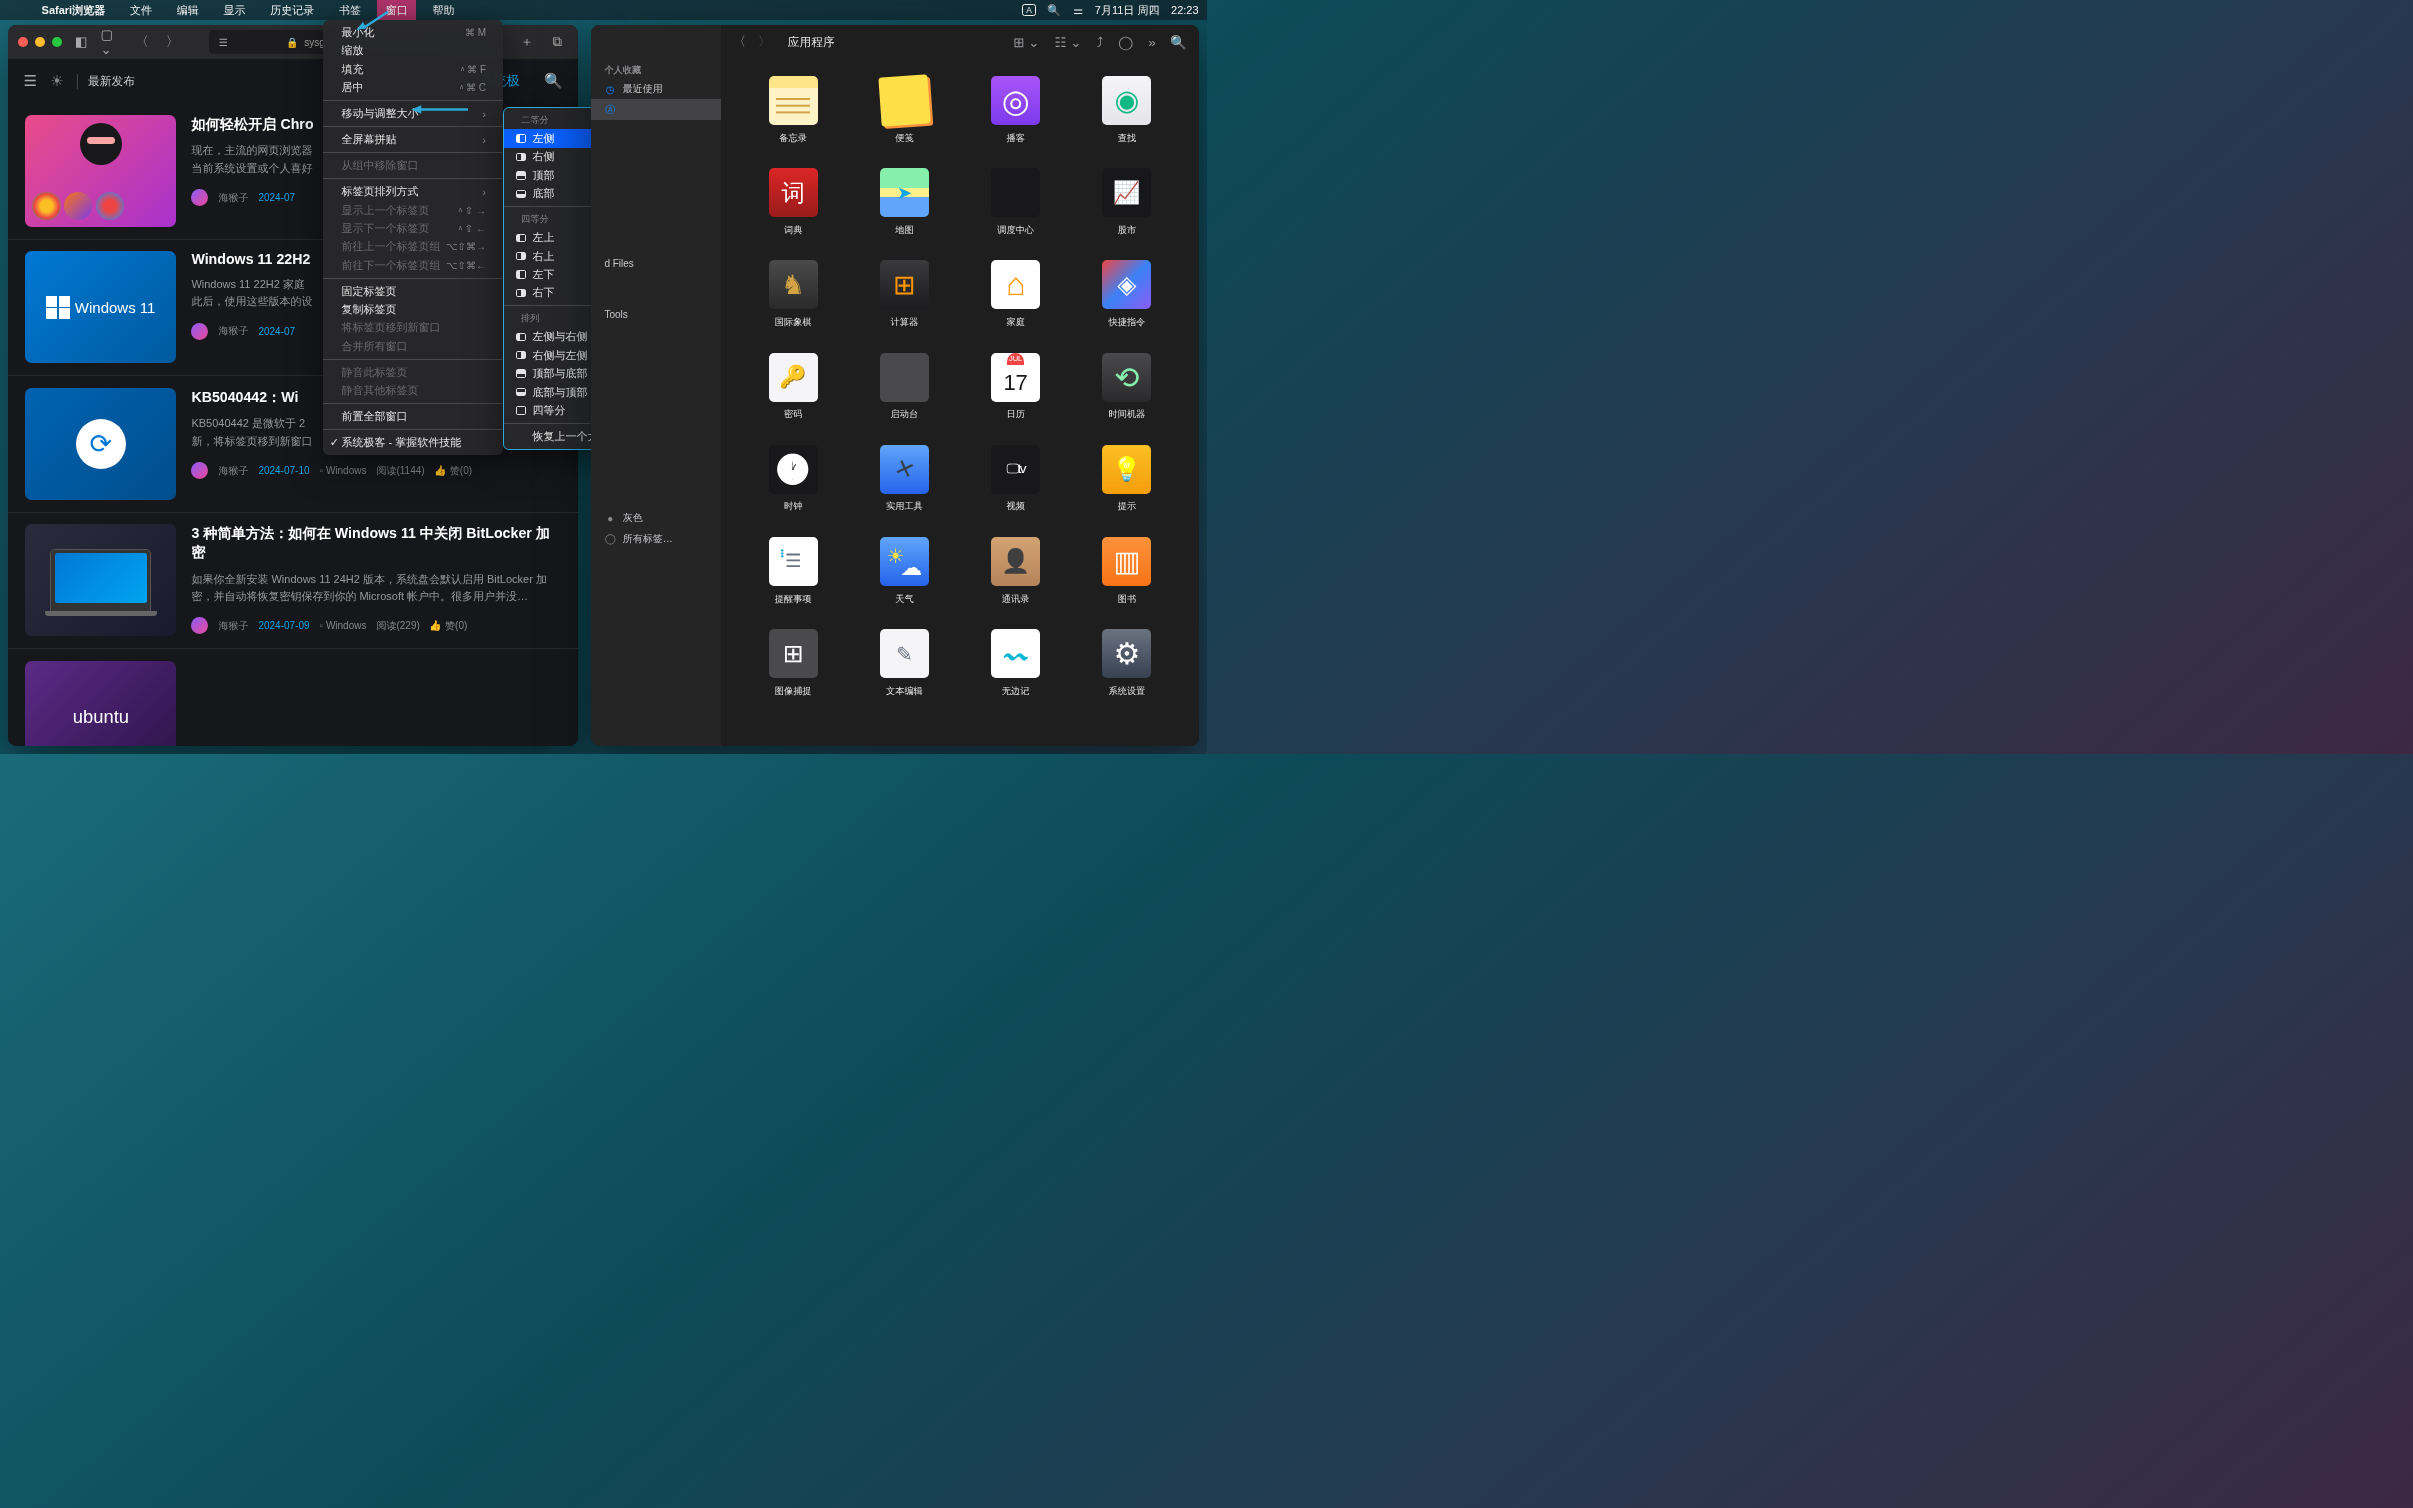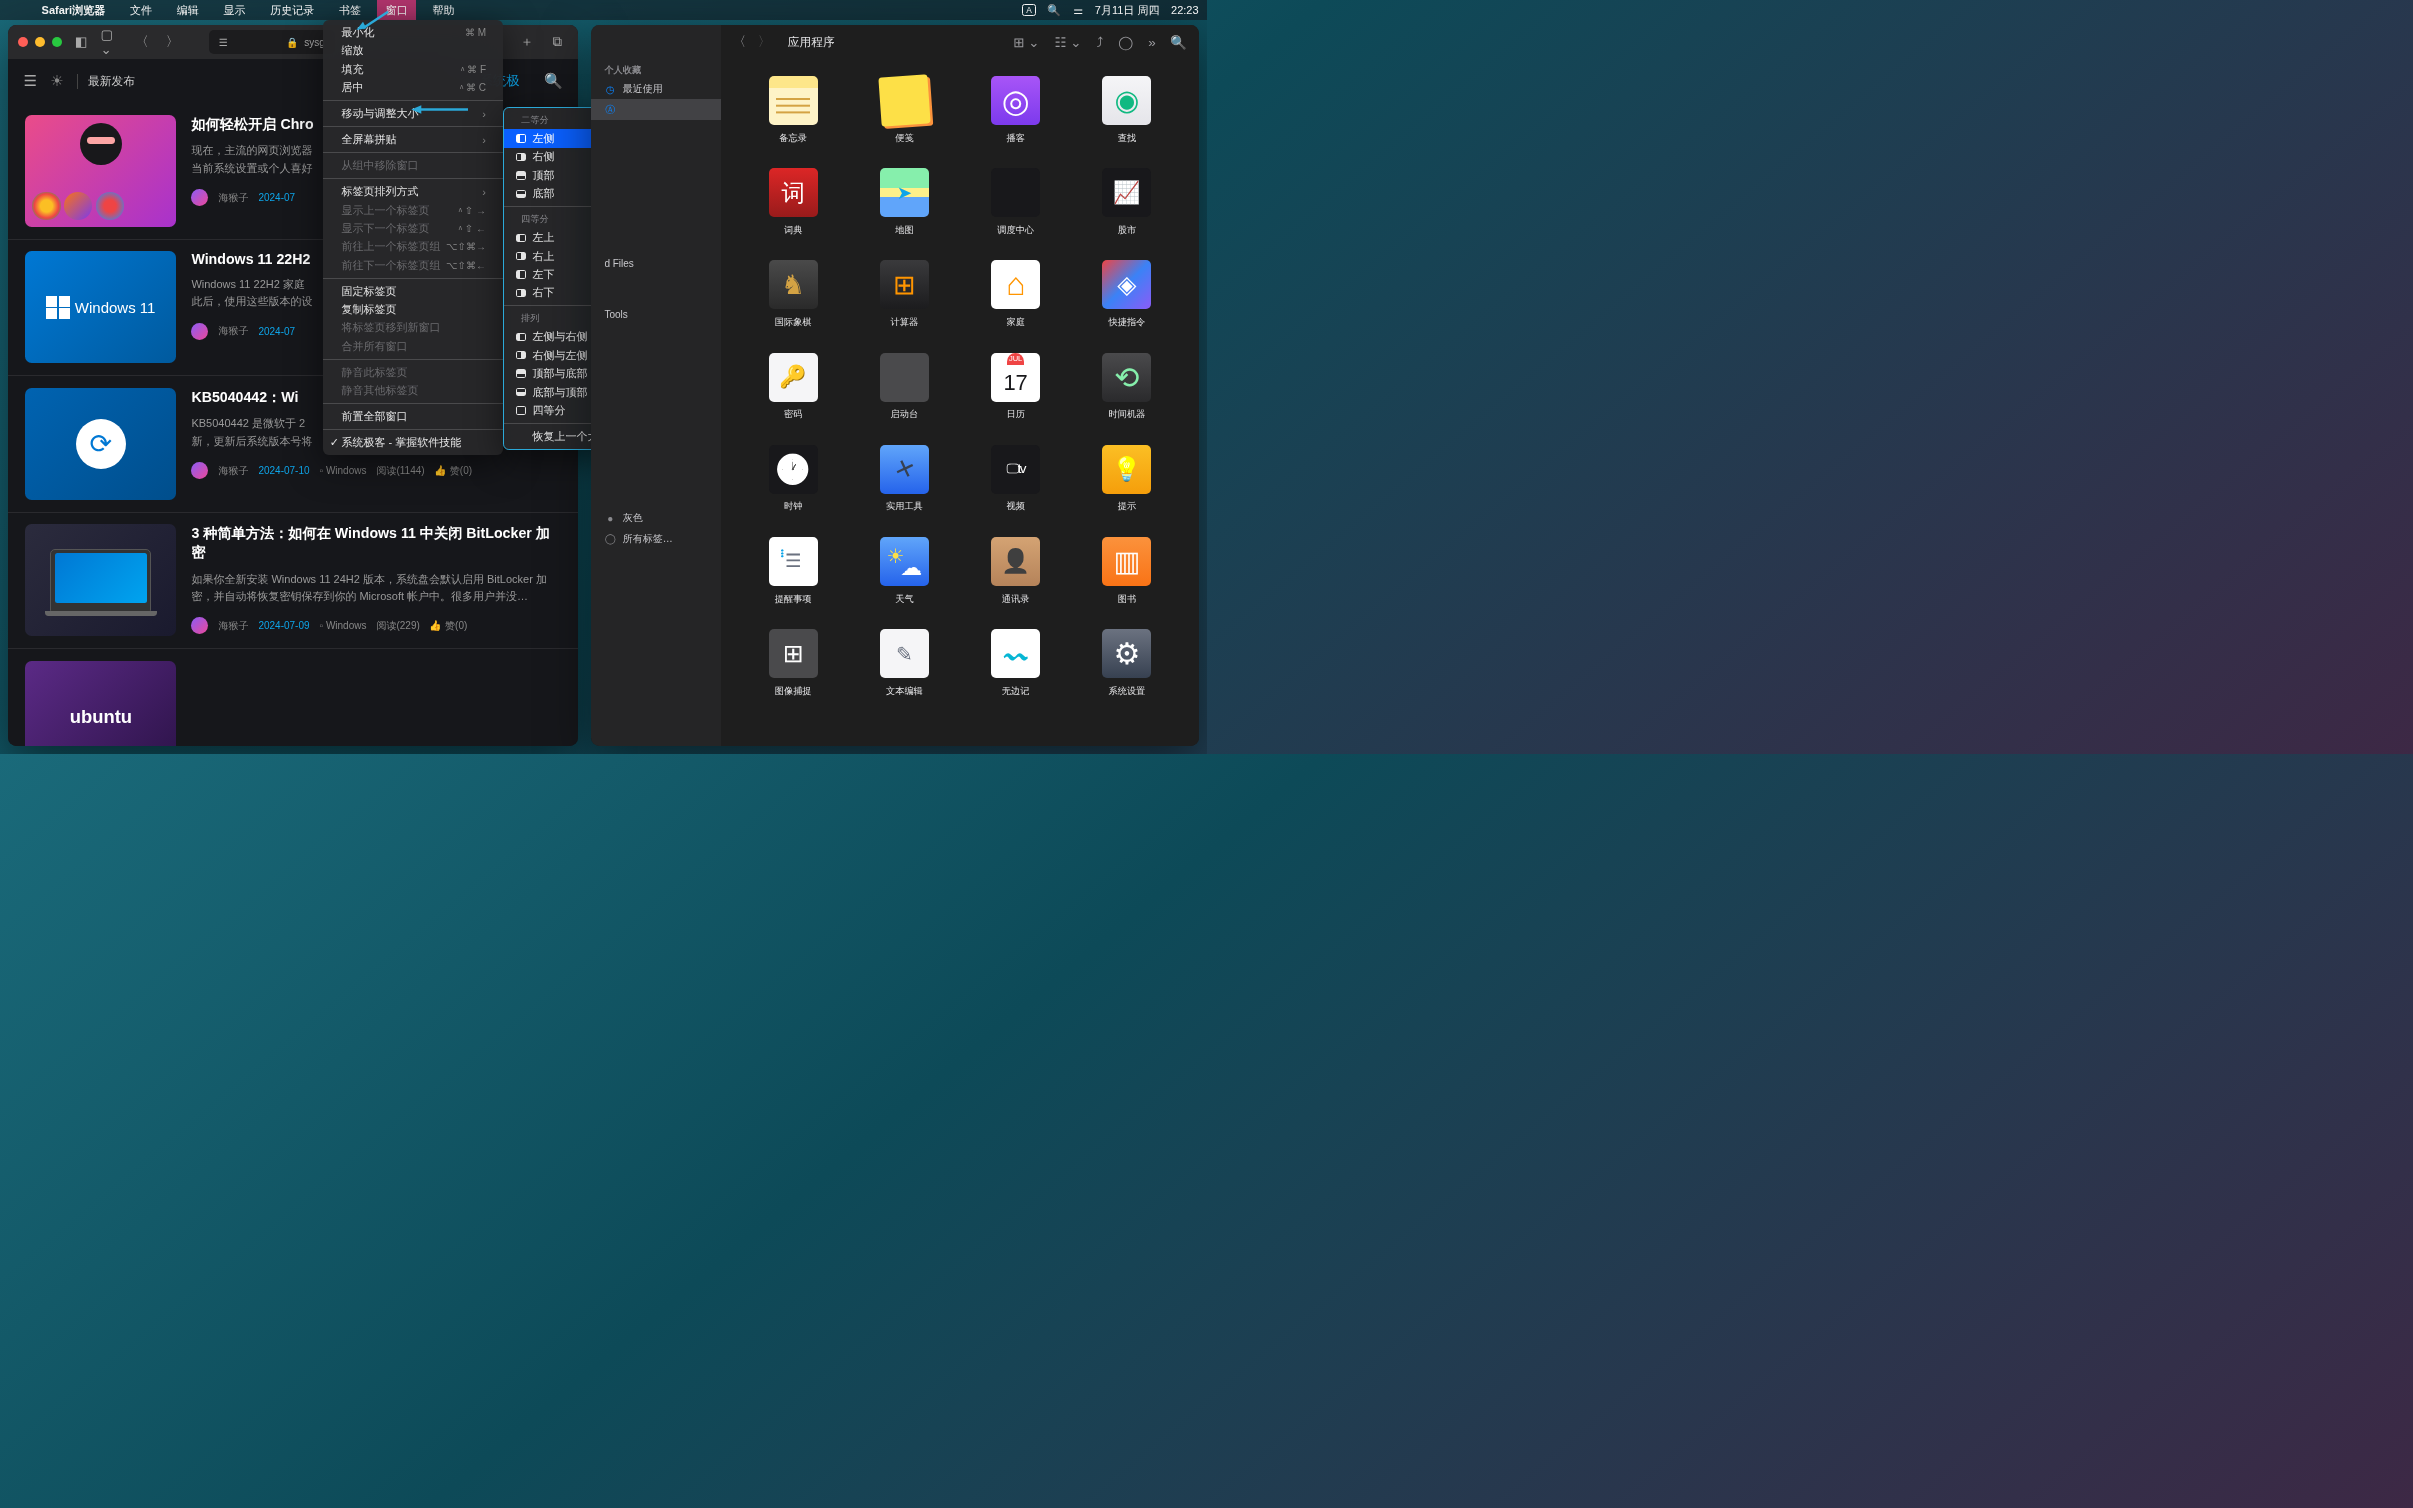--- a/index.html
+++ b/index.html
@@ -36,21 +36,21 @@
 .thumb2-text { color: #fff; font-size: 15px; font-weight: 500; display: flex; align-items: center; gap: 5px; }
 .win-sq { display: grid; grid-template-columns: 1fr 1fr; gap: 1.7px; width: 23.5px; height: 23.5px; }
 .win-sq span { background: #fff; }
 .thumb3 { background: linear-gradient(135deg, #0063b1 0%, #004e8c 100%); display: flex; align-items: center; justify-content: center; }
 .sync-ico { width: 50px; height: 50px; border-radius: 50%; background: #fff; display: flex; align-items: center; justify-content: center; color: #0078d4; font-size: 27px; }
 .thumb4 { background: linear-gradient(135deg, #2b2b3d 0%, #1a1a2e 100%); display: flex; align-items: center; justify-content: center; }
 .laptop { width: 101px; height: 63px; background: #333; border-radius: 5px 5px 1.7px 1.7px; border: 1.7px solid #555; position: relative; }
 .laptop::after { content: ''; position: absolute; bottom: -5px; left: -6.7px; right: -6.7px; height: 5px; background: #666; border-radius: 0 0 3.4px 3.4px; }
 .laptop-screen { margin: 3.4px; height: 50px; background: linear-gradient(135deg, #0078d4, #00a4ef); border-radius: 2.5px; }
 .thumb5 { background: linear-gradient(135deg, #5b2a86 0%, #2c1348 100%); display: flex; align-items: center; justify-content: center; }
-.ubuntu-text { color: #fff; font-size: 18.4px; font-weight: 700; }
+.ubuntu-text { color: #fff; font-size: 18.4px; font-weight: 400; }
 .article-body { flex: 1; min-width: 0; }
 .article-title { font-size: 14.2px; font-weight: 600; color: #fff; margin-bottom: 8.4px; }
 .article-desc { font-size: 11px; color: #999; line-height: 1.6; margin-bottom: 11.7px; }
 .article-meta { display: flex; align-items: center; gap: 10px; font-size: 10px; color: #888; }
 .avatar { width: 17px; height: 17px; border-radius: 50%; background: linear-gradient(135deg, #8b5cf6, #ec4899); }
 .meta-date { color: #0ea5e9; }
 .meta-item { color: #888; }
 .browser-circles { position: absolute; bottom: 6.7px; left: 6.7px; display: flex; gap: 3.4px; }
 .bc { width: 28.5px; height: 28.5px; border-radius: 50%; }
 .bc1 { background: radial-gradient(circle, #fbbf24 30%, #ef4444 60%, #10b981 90%); }
@@ -258,21 +258,21 @@
         </div>
       </div>
     </div>
 
     <div class="article">
       <div class="thumb thumb3">
           <div class="sync-ico">⟳</div>
         </div>
       <div class="article-body">
         <div class="article-title">KB5040442：Wi</div>
-        <div class="article-desc"><span>KB5040442 是微软于 2</span><br><span>新，更新后系统版本号将</span></div>
+        <div class="article-desc"><span>KB5040442 是微软于 2</span><br><span>新，将标签页移到新窗口</span></div>
         <div class="article-meta">
           <span class="avatar"></span>
           <span>海猴子</span>
           <span class="meta-date">2024-07-10</span>
           <span class="meta-item">▫ <span>Windows</span></span>
           <span class="meta-item">阅读(1144)</span>
           <span class="meta-item">👍 <span>赞(0)</span></span>
         </div>
       </div>
     </div>

